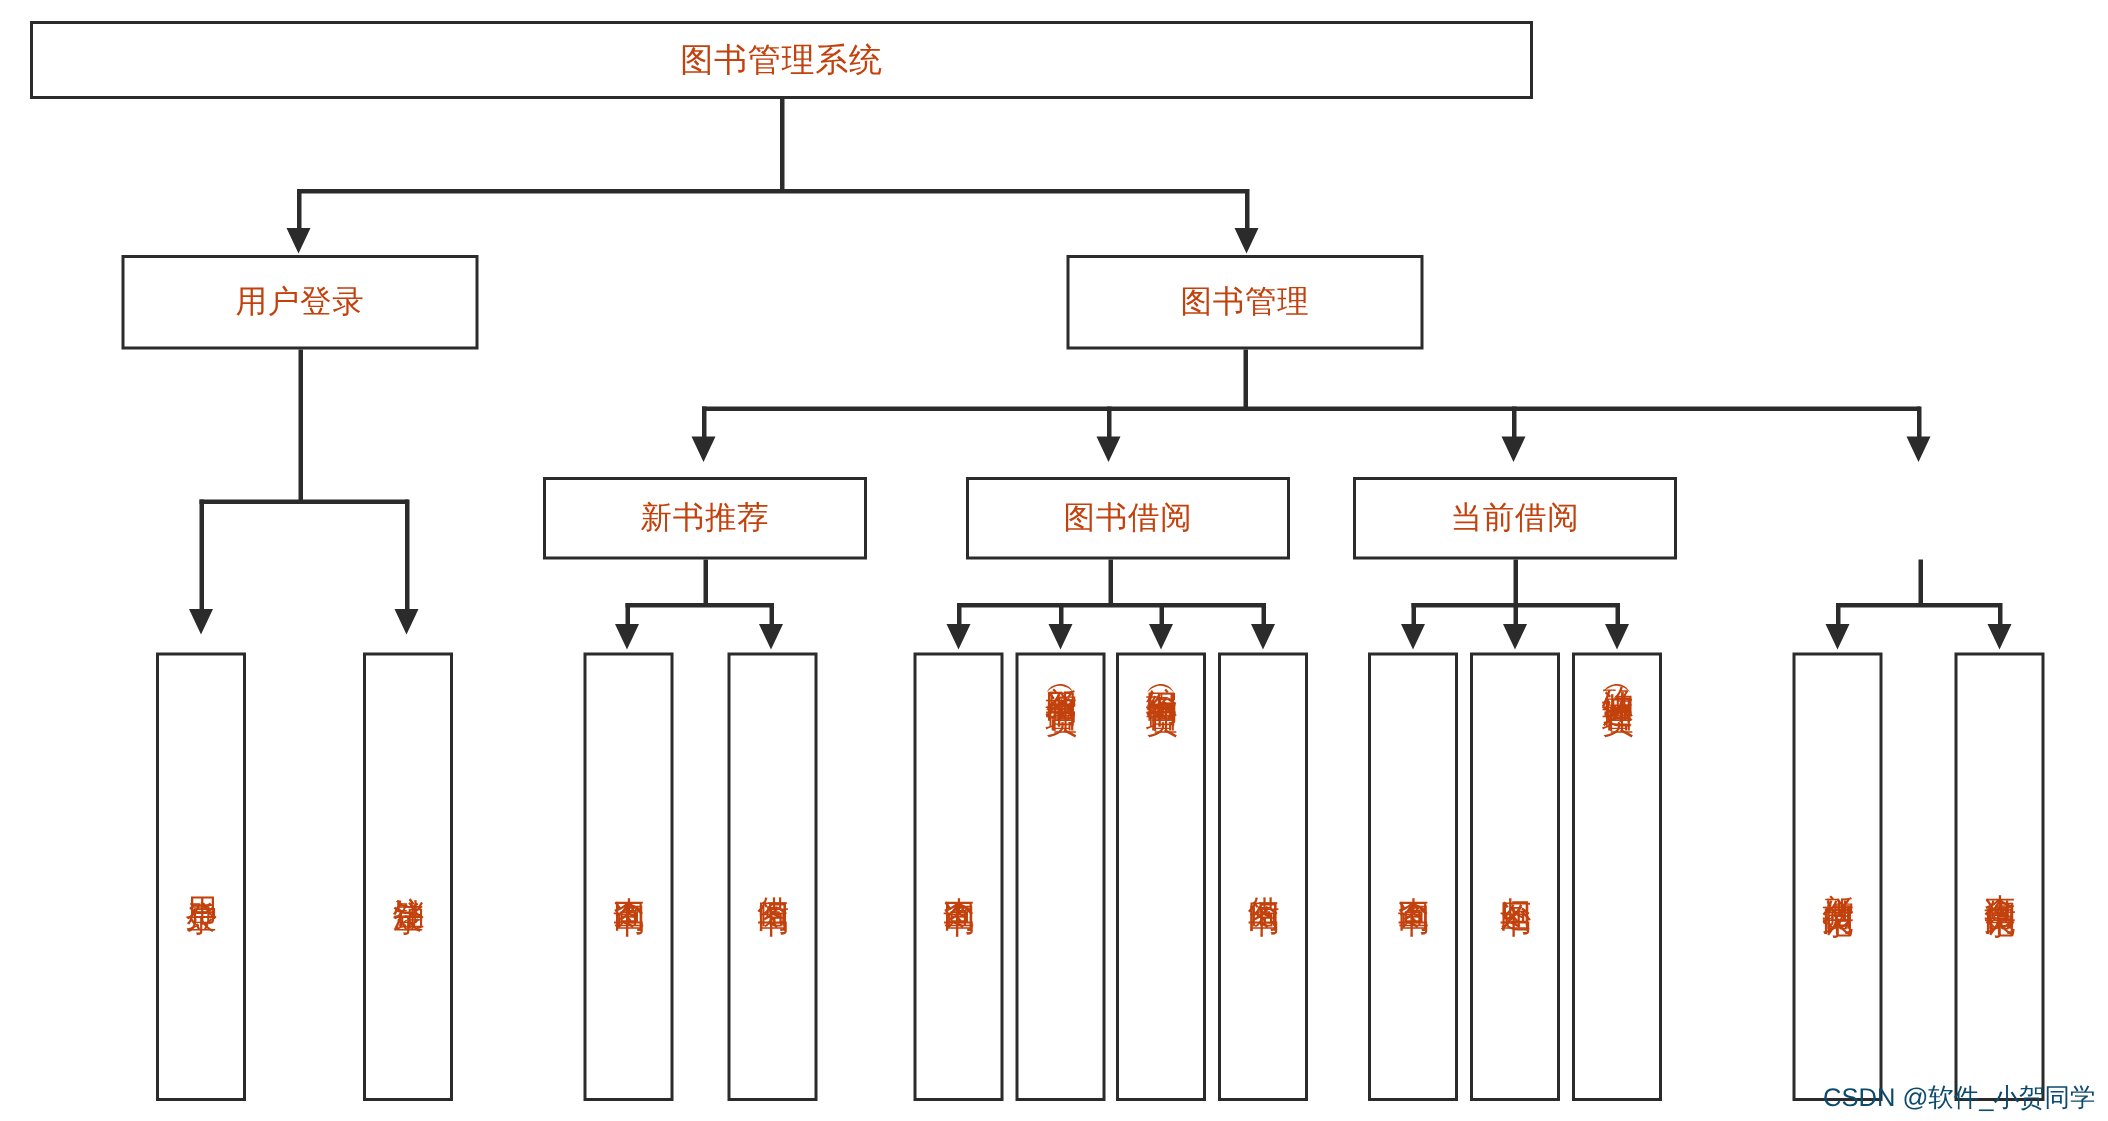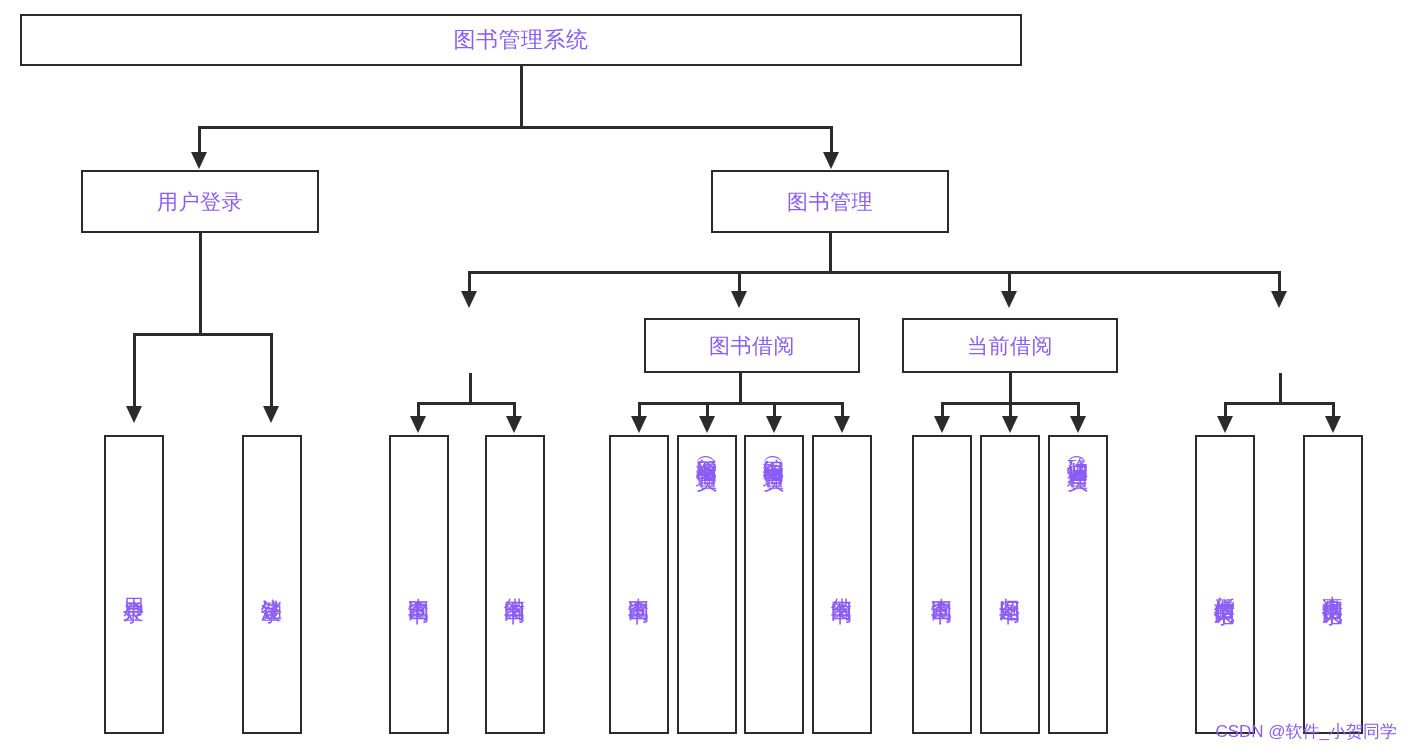--- a/index.html
+++ b/index.html
@@ -18,21 +18,21 @@
     overflow: hidden;
   }
   .node {
     position: absolute;
     box-sizing: border-box;
     border: 2.5px solid #2b2b2b;
     background: #ffffff;
     display: flex;
     align-items: center;
     justify-content: center;
-    color: #8b5cf6;
+    color: #c2410c;
   }
   .node .lbl {
     display: block;
     text-align: center;
     line-height: 1.0;
     white-space: nowrap;
   }
   
   .node.horiz .lbl {
     font-size: 21px;
@@ -72,21 +72,21 @@
     height: 0;
     border-left: 8px solid transparent;
     border-right: 8px solid transparent;
     border-top: 17px solid #2b2b2b;
   }
   #watermark {
     position: absolute;
     right: 8px;
     bottom: 4px;
     font-size: 17px;
-    color: #8b5cf6;
+    color: #0c4a6e;
     white-space: nowrap;
     font-family: "Liberation Sans", "DejaVu Sans", sans-serif;
   }
 </style>
 </head>
 <body>
 
 <div id="canvas">
 
   <div class="node root horiz" style="left:20px; top:14px; width:1002px; height:52px;">
@@ -125,20 +125,23 @@
 
   <div class="ln v" style="left:738px; top:271px; height:22px;"></div>
   <div class="arrow" style="left:731px; top:291px;"></div>
 
   <div class="ln v" style="left:1008px; top:271px; height:22px;"></div>
   <div class="arrow" style="left:1001px; top:291px;"></div>
 
   <div class="ln v" style="left:1278px; top:271px; height:22px;"></div>
   <div class="arrow" style="left:1271px; top:291px;"></div>
 
+  <div class="node horiz" style="left:362px; top:318px; width:216px; height:55px;">
+    <span class="lbl">新书推荐</span>
+  </div>
   <div class="node horiz" style="left:632px; top:318px; width:216px; height:55px;margin-left:12px;">
     <span class="lbl">图书借阅</span>
   </div>
   <div class="node horiz" style="left:902px; top:318px; width:216px; height:55px;">
     <span class="lbl">当前借阅</span>
   </div>
 
   <div class="ln v" style="left:469px; top:373px; height:31px;"></div>
   <div class="ln h" style="left:417px; top:402px; width:98px;"></div>
   <div class="ln v" style="left:417px; top:402px; height:16px;"></div>

